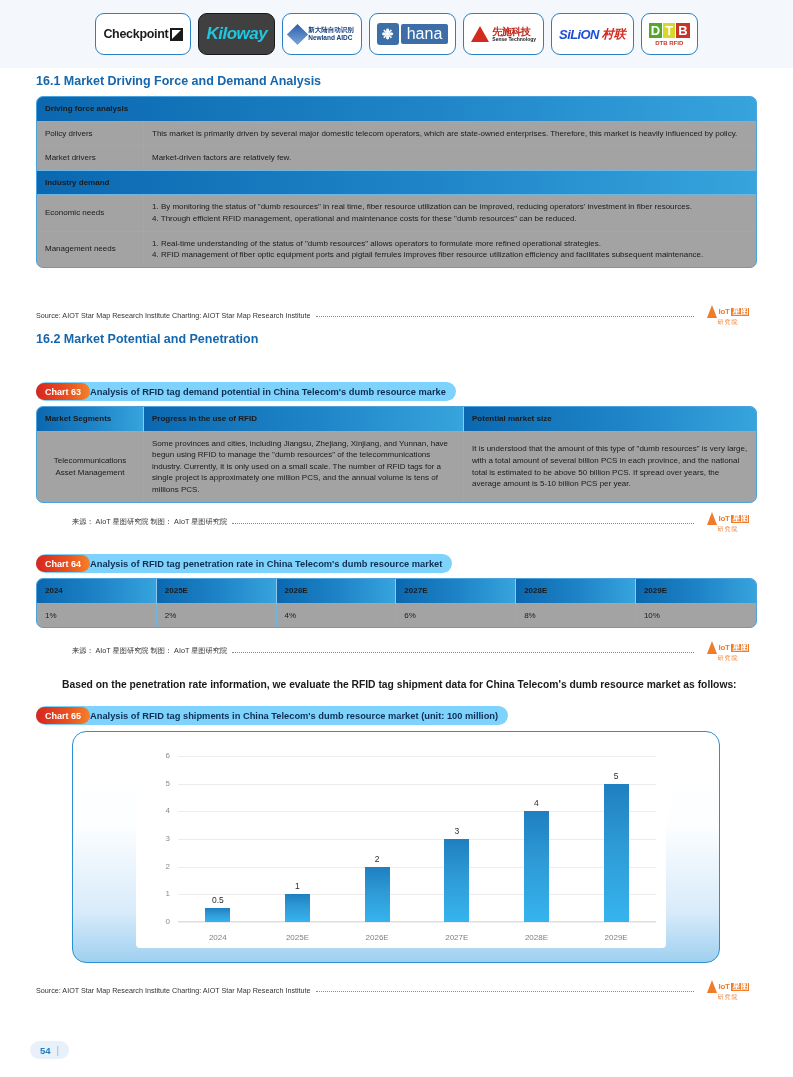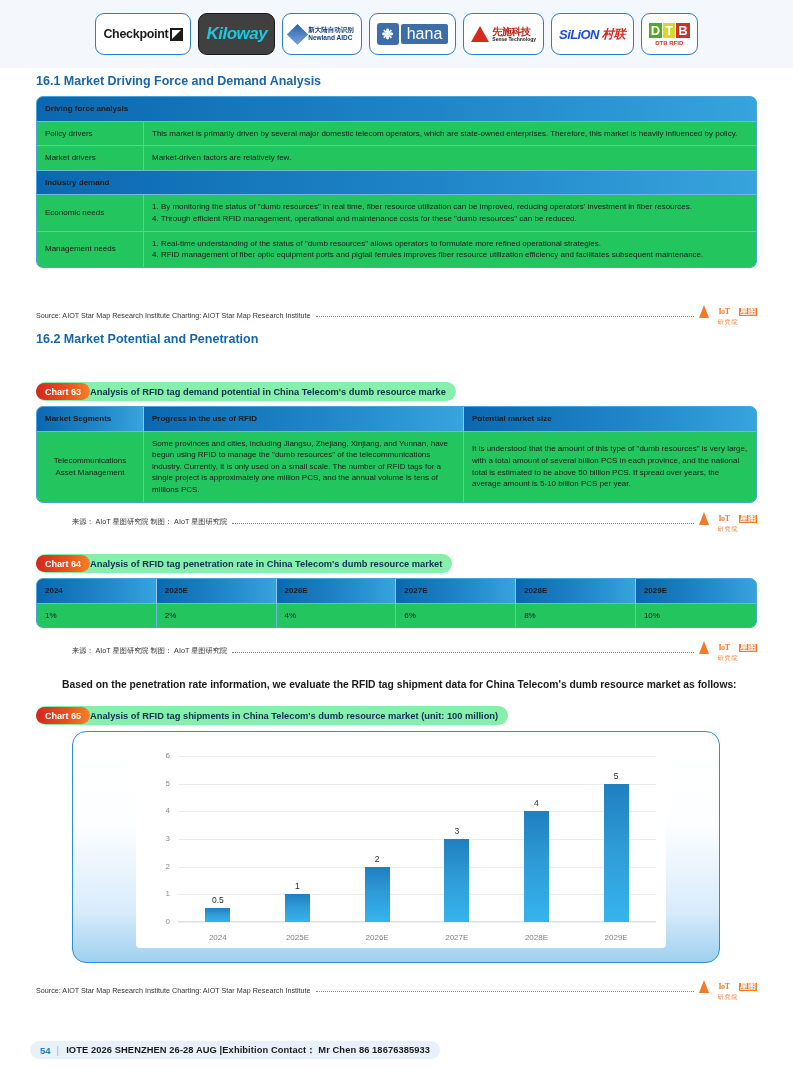--- a/index.html
+++ b/index.html
@@ -49,45 +49,45 @@
   .dtb-sub{font-size:6px;color:#c8342a;font-weight:700;margin-top:2px;}
 
   
   .section-head {
     position:absolute; left:36px; font-size:12.5px; font-weight:700; color:#1466ad;
   }
   .body-para { position:absolute; font-size:10.3px; color:#1a1a1a; }
 
   
   .tbl { position:absolute; border-collapse:separate; border-spacing:0; width:721px; left:36px;
-         border:1px solid #4aa3dc; border-radius:7px; overflow:hidden; background:#22c55e; }
+         border:1px solid #4aa3dc; border-radius:7px; overflow:hidden; background:#a3a3a3; }
   .tbl td, .tbl th { border-right:1px solid #6fb6e3; border-bottom:1px solid #6fb6e3; padding:6px 8px;
                      font-size:8px; color:#1a1a1a; vertical-align:middle; line-height:1.45; text-align:left; }
   .tbl td:last-child, .tbl th:last-child { border-right:none; }
   .tbl tr:last-child td { border-bottom:none; }
   .band { background:linear-gradient(90deg,#0b68b0 0%,#1f85c8 55%,#37a4dd 100%);
           color:#fff; font-size:8.5px; font-weight:700; text-align:center; border-right:none; padding:5px 8px; }
   .bandl { background:linear-gradient(90deg,#0b68b0 0%,#1f85c8 55%,#37a4dd 100%);
            color:#fff; font-size:8.5px; font-weight:700; text-align:left; }
   .lbl-cell { width:107px; font-size:8px; color:#222; }
 
   
   .source-row { position:absolute; display:flex; align-items:center; gap:5px; }
   .source-txt { font-size:7.2px; color:#333; white-space:nowrap; }
   .dotline { flex:1; border-bottom:1px dotted #8a8a8a; height:1px; margin-top:3px; }
   .wm { width:58px; flex:0 0 58px; text-align:center; line-height:1; }
-  .wm-top { display:flex;align-items:center;justify-content:space-between;gap:2px;font-family:Liberation Serif, serif; }
+  .wm-top { display:flex;align-items:center;justify-content:center;gap:2px; }
   .wm-a { width:0;height:0;border-left:5px solid transparent;border-right:5px solid transparent;border-bottom:13px solid #f07c2a; }
   .wm-t1 { font-size:8px;font-weight:700;color:#f07c2a;letter-spacing:-0.4px; }
   .wm-t2 { font-size:8px;font-weight:700;color:#f07c2a;background:#f07c2a;color:#fff;padding:0 1px; }
   .wm-bot { font-size:6px;color:#f07c2a;letter-spacing:1px;margin-top:1px; }
 
   
   .cap { position:absolute; left:36px; display:flex; align-items:center;
-         background:#86efac; border-radius:11px; height:19px; padding-right:10px; }
+         background:#7dd3fc; border-radius:11px; height:19px; padding-right:10px; }
   .cap-badge { background:linear-gradient(90deg,#d8251f 0%,#e8541f 60%,#f5812a 100%);
                color:#fff; font-size:9px; font-weight:700; border-radius:11px;
                padding:2px 9px; height:17px; display:flex; align-items:center; }
   .cap-txt { font-size:9.3px; font-weight:700; color:#0f2d52; }
 
   
   .chart-box { position:absolute; left:72px; top:731px; width:648px; height:232px;
                border:1px solid #2b8fd4; border-radius:14px;
                background:linear-gradient(180deg,#ffffff 0%,#fdfeff 40%,#d8ebfa 78%,#9fd0f0 100%); }
   .plot { position:absolute; left:63px; top:10px; width:530px; height:206px; background:#fff; border-radius:4px; }
@@ -354,16 +354,15 @@
         <span class="wm-t1">IoT</span>
         <span class="wm-t2">星图</span>
       </span>
       <span class="wm-bot" style="display:block">研究院</span>
     </span>
   </div>
 
   <div class="footer">
     <span class="pg-no">54</span>
     <span class="pg-div">|</span>
-    <span class="foot-txt">IOTE 2026 SHENZHEN 26-28 AUG  |Exhibition Contact： Mr Chen 86 18676385933</span>
   </div>
 
 </div>
 
 </body></html>

